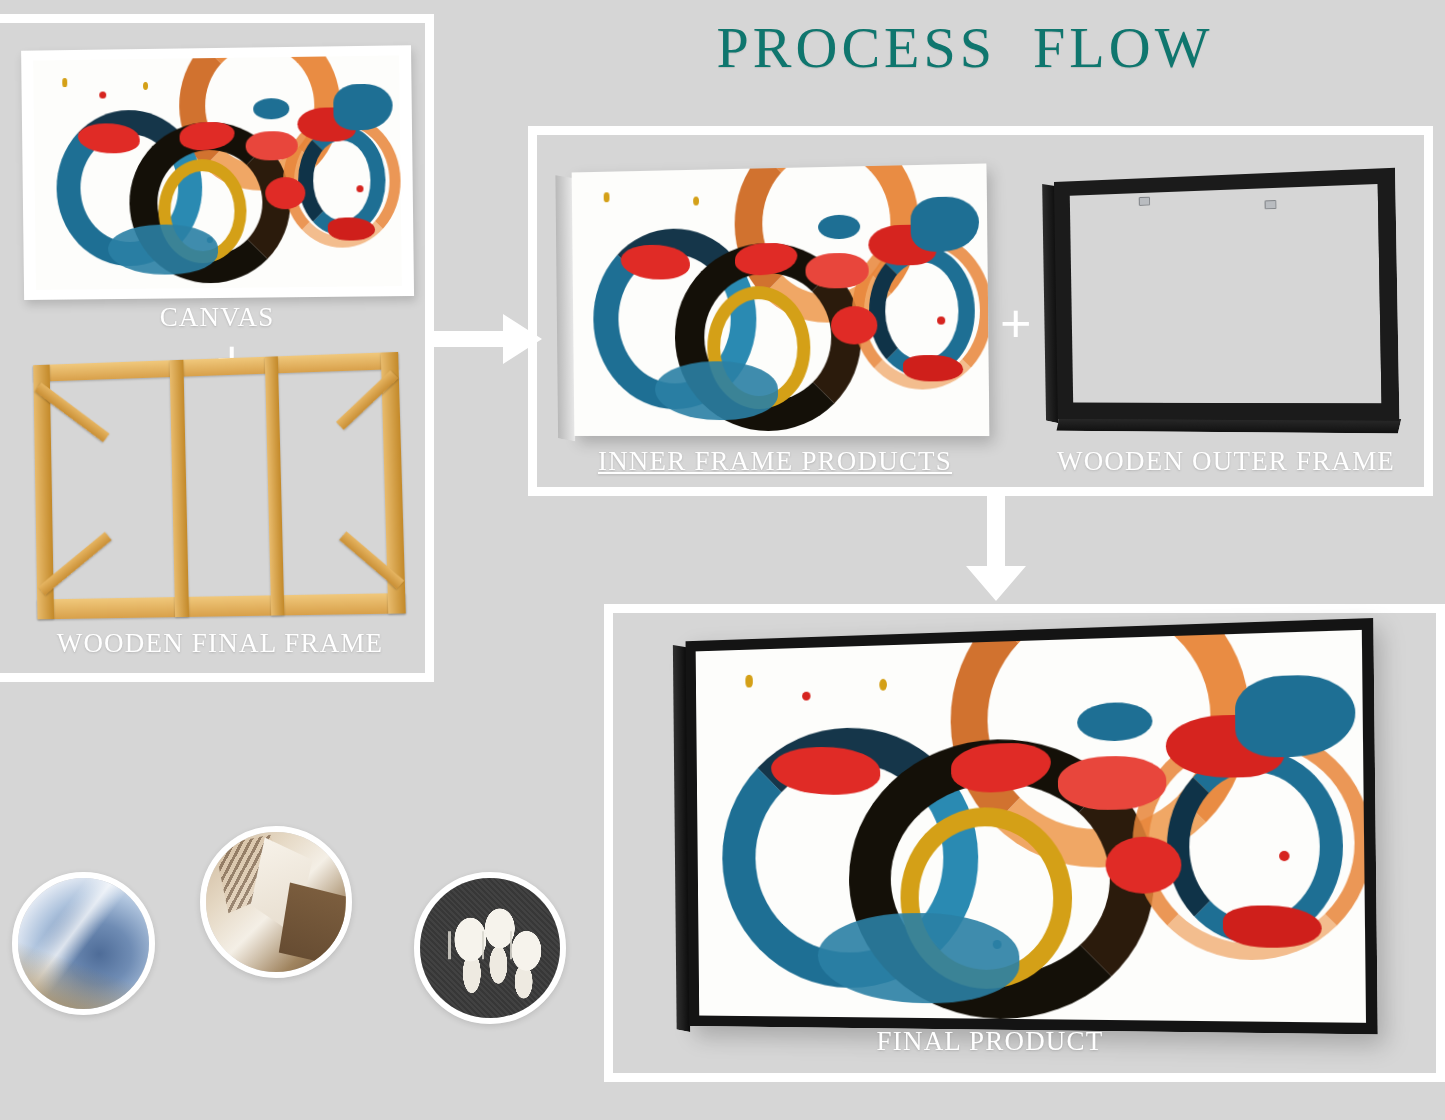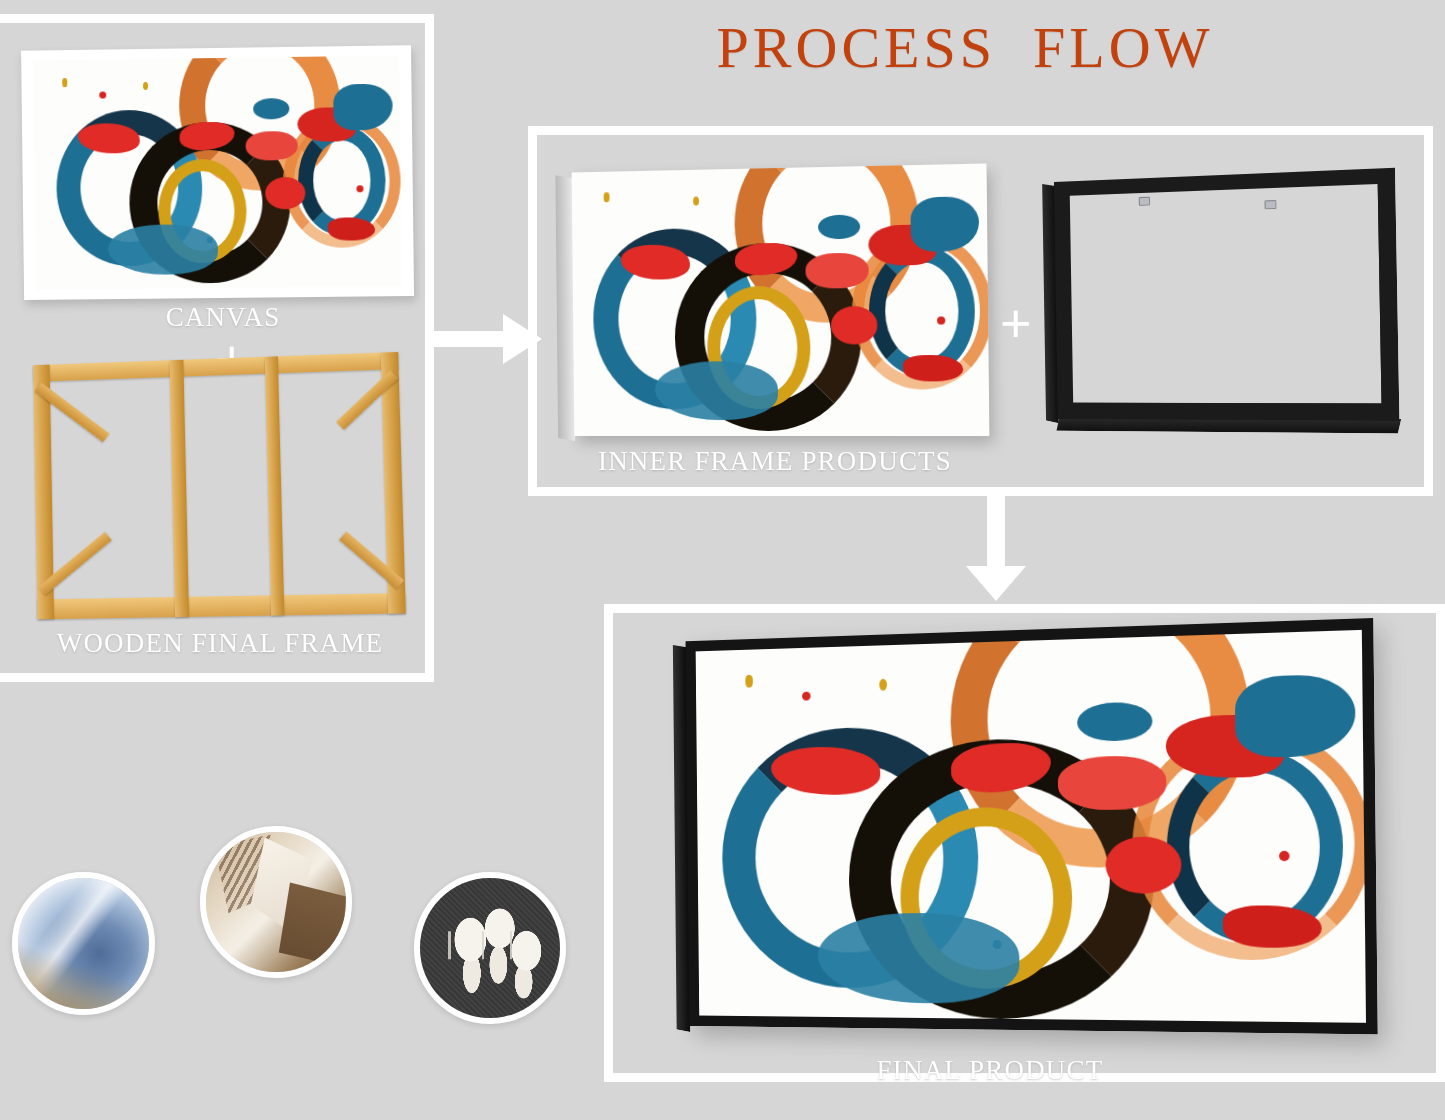--- a/index.html
+++ b/index.html
@@ -8,21 +8,21 @@
     background: #d6d6d6;
     font-family: "Liberation Serif", "DejaVu Serif", serif;
     overflow: hidden;
   }
   #stage { position: relative; width: 1445px; height: 1120px; background: #d6d6d6; }
 
   
   .page-title {
     position: absolute; left: 615px; top: 14px; width: 700px;
     text-align: center;
-    color: #c2410c;
+    color: #0f766e;
     font-size: 58px;
     letter-spacing: 4px;
     font-weight: 400;
     text-shadow: 0 1px 1px rgba(150,150,150,.35);
     white-space: pre;
   }
 
   
   .panel {
     position: absolute;
@@ -194,21 +194,21 @@
       <div class="splat" style="left:20%;top:72%;width:30%;height:22%;background:#2a7fa4;border-radius:50% 50% 45% 55%;opacity:.9;"></div>
 
       <div class="splat" style="left:8%;top:8%;width:5px;height:9px;background:#d4a017;border-radius:40%;"></div>
       <div class="splat" style="left:18%;top:14%;width:7px;height:7px;background:#d6241f;border-radius:50%;"></div>
       <div class="splat" style="left:30%;top:10%;width:5px;height:8px;background:#d4a017;border-radius:50%;"></div>
       <div class="splat" style="left:47%;top:78%;width:6px;height:6px;background:#2a7fa4;border-radius:50%;"></div>
       <div class="splat" style="left:88%;top:56%;width:7px;height:7px;background:#d6241f;border-radius:50%;"></div>
     </div>
   </div>
 
-  <div class="caption" style="left:28px; top:302px; width:390px;">CANVAS</div>
+  <div class="caption" style="left:22px; top:302px; width:390px;">CANVAS</div>
 
   <div class="plus" style="left:216px; top:332px;">+</div>
 
   <div class="stretcher-wrap">
     <div class="bar light" style="left:0;   top:0;    width:100%; height:17px;"></div>
     <div class="bar light" style="left:0;   bottom:0; width:100%; height:20px;"></div>
     <div class="bar vert" style="left:0;   top:0;    width:17px; height:100%;"></div>
     <div class="bar vert" style="right:0;  top:0;    width:17px; height:100%;"></div>
     <div class="bar vert" style="left:38%; top:0;    width:14px; height:100%;"></div>
     <div class="bar vert" style="left:64%; top:0;    width:13px; height:100%;"></div>
@@ -244,33 +244,34 @@
       <div class="splat" style="left:80%;top:70%;width:14%;height:10%;background:#cf1f1b;border-radius:40% 60% 50% 50%;"></div>
       <div class="splat" style="left:82%;top:12%;width:16%;height:20%;background:#1e6f94;border-radius:46% 54% 60% 40%;"></div>
       <div class="splat" style="left:60%;top:18%;width:10%;height:9%;background:#1e6f94;border-radius:50%;"></div>
       <div class="splat" style="left:20%;top:72%;width:30%;height:22%;background:#2a7fa4;border-radius:50% 50% 45% 55%;opacity:.9;"></div>
       <div class="splat" style="left:8%;top:8%;width:6px;height:10px;background:#d4a017;border-radius:40%;"></div>
       <div class="splat" style="left:30%;top:10%;width:6px;height:9px;background:#d4a017;border-radius:50%;"></div>
       <div class="splat" style="left:88%;top:56%;width:8px;height:8px;background:#d6241f;border-radius:50%;"></div>
     </div>
   </div>
 
-  <div class="caption" style="left:560px; top:446px; width:430px;">INNER FRAME PRODUCTS</div>
+  <div class="caption" style="left:560px; top:446px; width:430px;text-decoration:underline;">INNER FRAME PRODUCTS</div>
 
   <div class="plus" style="left:1000px; top:296px;">+</div>
 
   <div class="outerframe">
     <div class="depth-left"></div>
     <div class="depth-bottom"></div>
     <div class="rail" style="left:0; top:0; width:100%; height:100%;"></div>
     <div class="inner-open"></div>
     <div class="clip" style="left:26%; top:19px;"></div>
     <div class="clip" style="left:63%; top:27px;"></div>
   </div>
 
+  <div class="caption" style="left:1040px; top:446px; width:372px;">WOODEN OUTER FRAME</div>
 
   <svg class="arrow-down" viewBox="0 0 62 110">
     <path d="M22 0 L40 0 L40 74 L61 74 L31 109 L1 74 L22 74 Z" fill="#ffffff"></path>
   </svg>
 
   <div class="panel panel-final"></div>
 
   <div class="finalframe">
     <div class="fdepth"></div>
     <div class="fborder">
@@ -292,21 +293,21 @@
         <div class="splat" style="left:19%;top:72%;width:31%;height:24%;background:#2a7fa4;border-radius:50% 50% 45% 55%;opacity:.9;"></div>
         <div class="splat" style="left:8%;top:7%;width:8px;height:13px;background:#d4a017;border-radius:40%;"></div>
         <div class="splat" style="left:17%;top:12%;width:9px;height:9px;background:#d6241f;border-radius:50%;"></div>
         <div class="splat" style="left:29%;top:9%;width:8px;height:12px;background:#d4a017;border-radius:50%;"></div>
         <div class="splat" style="left:46%;top:79%;width:9px;height:9px;background:#2a7fa4;border-radius:50%;"></div>
         <div class="splat" style="left:88%;top:56%;width:10px;height:10px;background:#d6241f;border-radius:50%;"></div>
       </div>
     </div>
   </div>
 
-  <div class="caption" style="left:640px; top:1055px; width:700px;">FINAL PRODUCT</div>
+  <div class="caption" style="left:640px; top:1026px; width:700px;">FINAL PRODUCT</div>
 
   <div class="acc acc-film">
     <div class="fill" style="background:
         radial-gradient(ellipse at 62% 58%, #4e6c98 0%, #6f8cb4 28%, #aec3dd 55%, #e9eef6 78%, #f7f9fc 100%);">
     </div>
     <div class="fill" style="background:linear-gradient(127deg, rgba(255,255,255,.0) 30%, rgba(255,255,255,.75) 42%, rgba(255,255,255,0) 52%);"></div>
     <div class="fill" style="background:linear-gradient(200deg, rgba(0,0,0,0) 62%, rgba(150,110,45,.55) 88%);"></div>
   </div>
 
   <div class="acc acc-corner">

